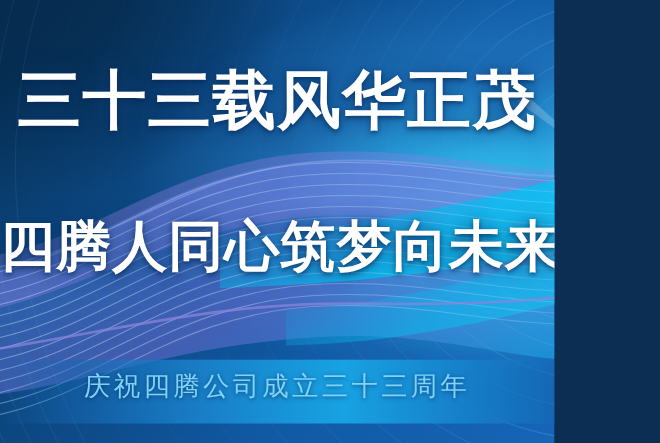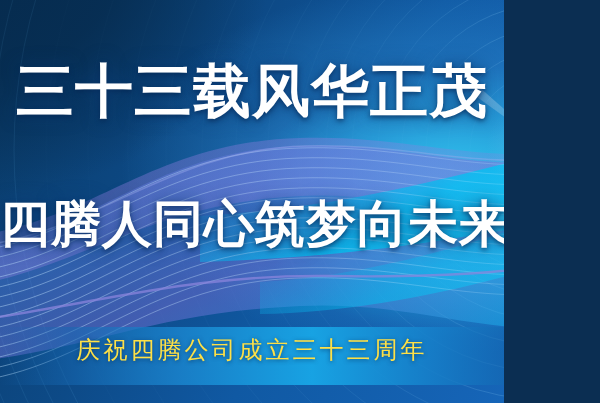--- a/index.html
+++ b/index.html
@@ -81,22 +81,22 @@
       rgba(16,82,154,0.0) 100%);
   }
   .subtitle-wrap {
     position: absolute;
     left: 0; right: 0;
     top: 336px;
     text-align: center;
     z-index: 45;
   }
   .subtitle {
-    color: #fde047;
-    font-family: Liberation Mono, monospace;
+    color: #7dd3fc;
+    font-family: Liberation Serif, serif;
     font-size: 24px;
     line-height: 32px;
     letter-spacing: 3px;
     white-space: nowrap;
     text-shadow: 0 1px 4px rgba(6,48,96,0.75);
   }
 
   
   .bokeh {
     position: absolute;

